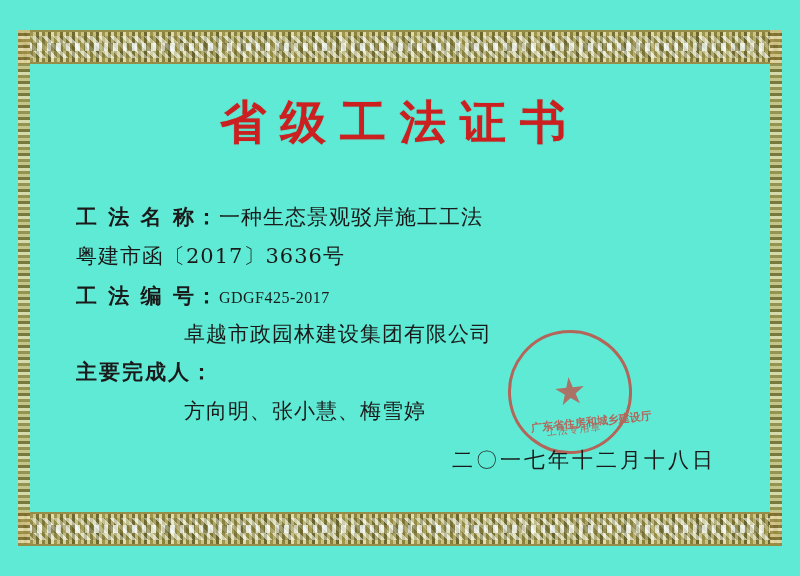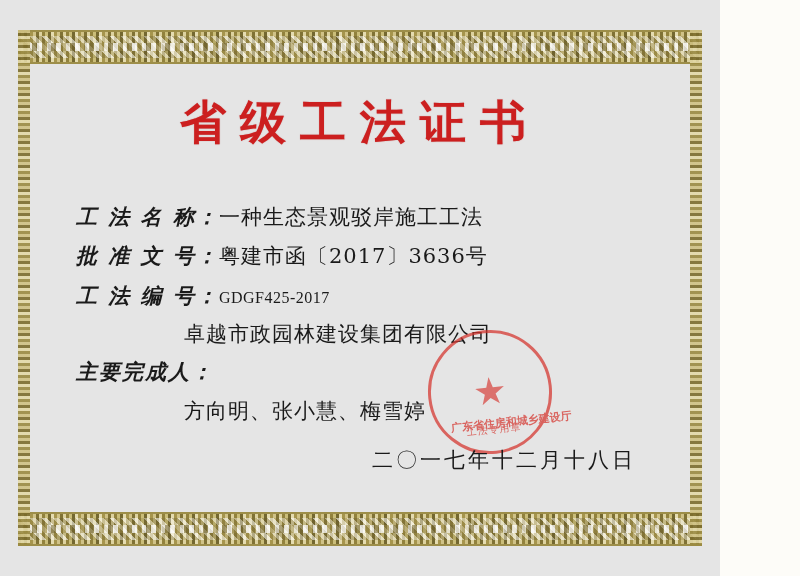--- a/index.html
+++ b/index.html
@@ -8,23 +8,23 @@
   }
   body {
     width: 800px;
     height: 576px;
     background: #fdfcf8;
     font-family: "Liberation Serif", serif;
     overflow: hidden;
   }
   .certificate {
     position: relative;
-    width: 720px;
+    width: 800px;
     height: 576px;
-    background: #e5e5e5;
+    background: #5eead4;
     box-sizing: border-box;
   }
   
   .border-band {
     position: absolute;
     left: 18px;
     right: 18px;
     height: 30px;
     background:
       repeating-linear-gradient(90deg,
@@ -111,21 +111,20 @@
     align-items: baseline;
     margin-bottom: 9px;
     font-size: 21px;
     line-height: 1.45;
   }
   .label {
     font-weight: bold;
     letter-spacing: 2px;
     white-space: nowrap;
     font-family: "DejaVu Serif", "Liberation Serif", serif;
-    font-style: italic;
   }
   .value {
     letter-spacing: 1px;
     font-family: "DejaVu Serif", "Liberation Serif", serif;
   }
   .value-ascii {
     letter-spacing: .5px;
     font-family: "Liberation Serif", serif;
     font-size: 16px;
   }
@@ -216,21 +215,20 @@
     <div class="title">省级工法证书</div>
 
     <div class="fields">
 
       <div class="row">
         <span class="label">工 法 名 称：</span>
         <span class="value">一种生态景观驳岸施工工法</span>
       </div>
 
       <div class="row">
-        <span class="label">批 准 文 号：</span>
         <span class="value">粤建市函〔2017〕3636号</span>
       </div>
 
       <div class="row">
         <span class="label">工 法 编 号：</span>
         <span class="value value-ascii">GDGF425-2017</span>
       </div>
 
 
       <div class="row-cont">卓越市政园林建设集团有限公司</div>

